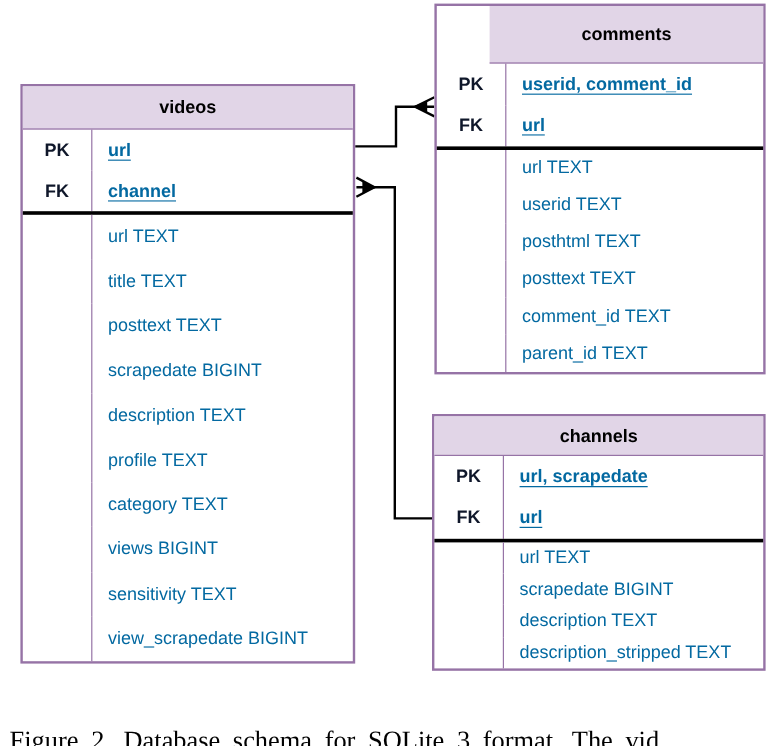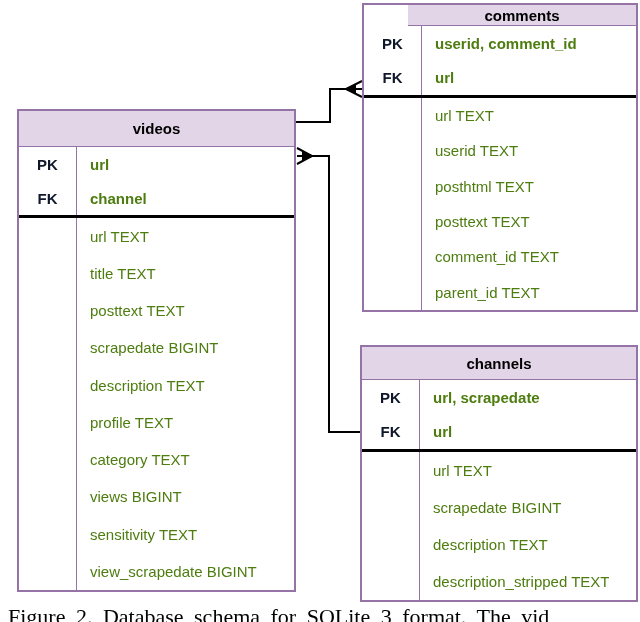--- a/index.html
+++ b/index.html
@@ -31,43 +31,43 @@
   .row{display:flex;align-items:center;flex:0 0 auto;}
   .kcol{
     box-sizing:border-box;
     width:58px;align-self:stretch;
     border-right:1.5px solid #9673a6;
     display:flex;align-items:center;justify-content:center;
     font-weight:bold;font-size:15px;color:#0f172a;
     flex:0 0 auto;
   }
   .fcell{
-    padding-left:13px;font-size:15px;color:#4d7c0f;
+    padding-left:13px;font-size:15px;color:#0369a1;
     white-space:nowrap;overflow:hidden;
   }
   .key-field{
     font-weight:bold;
     text-decoration:underline;
     text-decoration-thickness:1.5px;
     text-underline-offset:3px;
   }
   .black-sep{height:2.5px;background:#000;flex:0 0 auto;}
   .attrs{flex:1 1 auto;display:flex;flex-direction:column;}
   .attrs .row{flex:1 1 auto;}
 
   
-  .t-videos{left:17px;top:70px;width:279px;height:483px;margin-top:39px;}
+  .t-videos{left:17px;top:70px;width:279px;height:483px;}
   .t-videos .tbl-header{height:36px;}
   .t-videos .key-row{height:34px;}
 
   .t-comments{left:362px;top:3px;width:276px;height:309px;}
-  .t-comments .tbl-header{height:21px;margin-left:44px;}
+  .t-comments .tbl-header{height:48px;margin-left:44px;}
   .t-comments .key-row{height:34.5px;}
 
-  .t-channels{left:360px;top:345px;width:278px;height:257px;}
+  .t-channels{left:360px;top:345px;width:278px;height:214px;}
   .t-channels .tbl-header{height:33px;}
   .t-channels .key-row{height:34.5px;}
 
   .caption{
     position:absolute;
     left:8px;top:604px;width:700px;
     font-family:"Liberation Serif", serif;
     font-size:22px;color:#000;
     word-spacing:5px;white-space:nowrap;
   }

